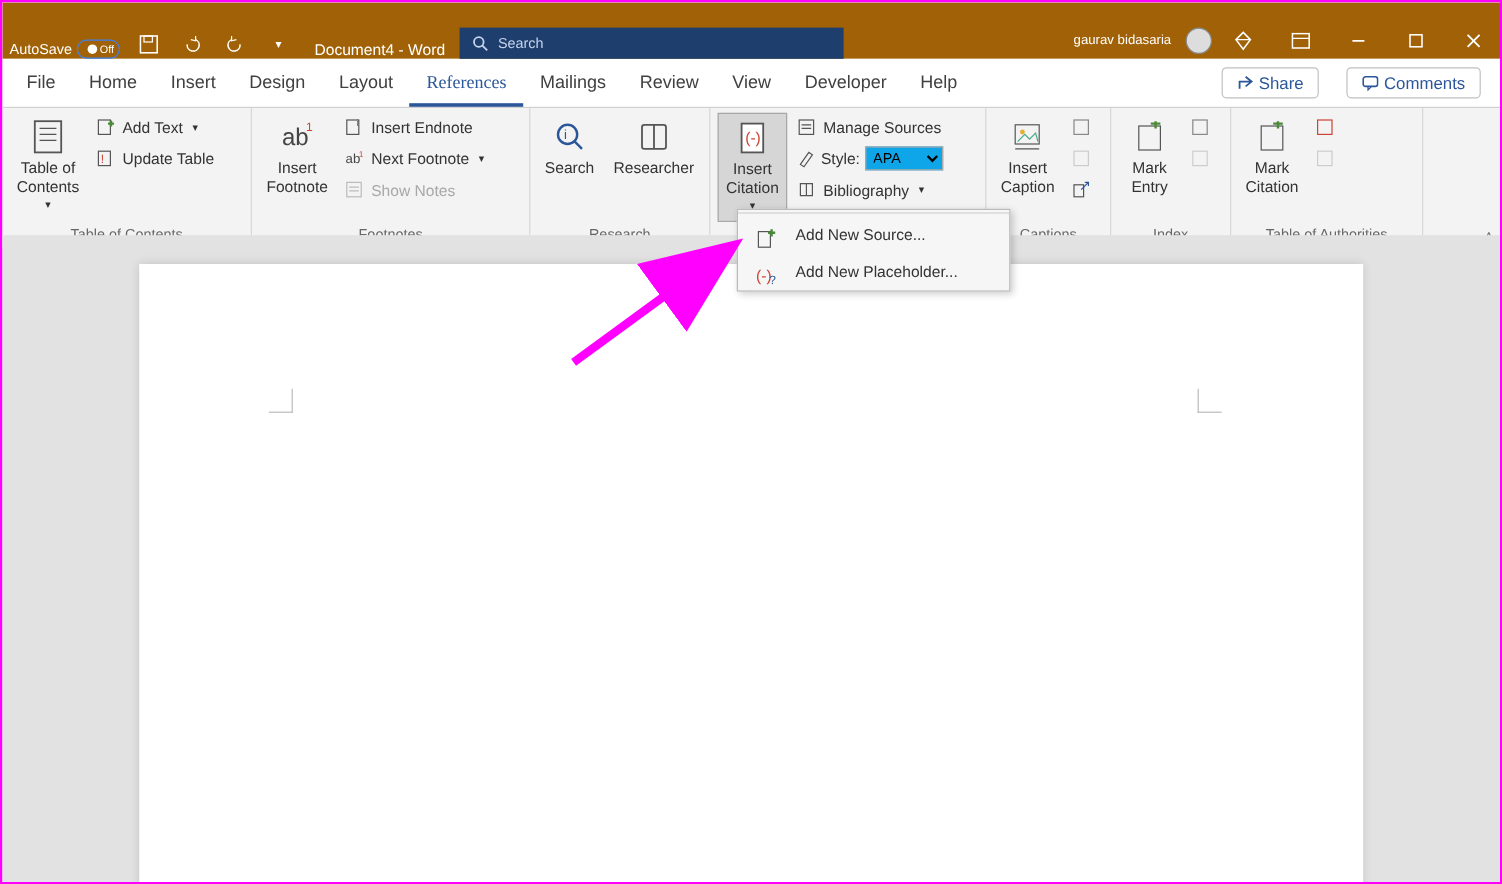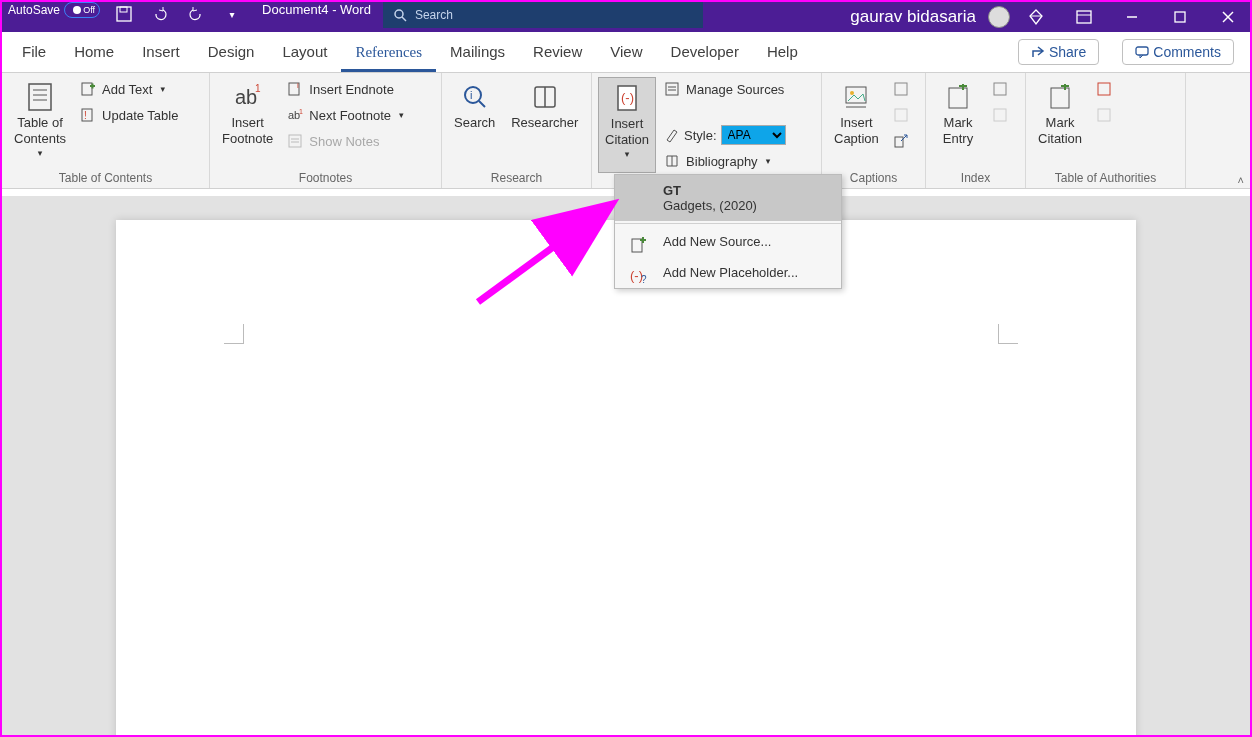--- a/index.html
+++ b/index.html
@@ -1,43 +1,43 @@
 <!DOCTYPE html>
 <html><head>
 <meta charset="utf-8">
 <style>
 * { box-sizing: border-box; margin: 0; padding: 0; font-family: "Segoe UI", Arial, sans-serif; }
 body { background: #fff; width: 1252px; height: 737px; overflow: hidden; position: relative; border: 2px solid #ff00ff; }
-.titlebar { height: 30px; background: #4c1d95; display: flex; align-items: flex-start; color: #fff; font-size: 12px; }
+.titlebar { height: 47px; background: #a16207; display: flex; align-items: flex-end; color: #fff; font-size: 12px; }
 .autosave { display: flex; align-items: center; padding: 0 6px; gap: 4px; }
 .toggle { width: 36px; height: 16px; border: 1px solid #3b82f6; border-radius: 8px; display: inline-flex; align-items: center; padding: 0 4px; font-size: 9px; justify-content: flex-end; }
 .qa-icon { width: 24px; height: 24px; display: flex; align-items: center; justify-content: center; margin: 0 6px; }
 .doc-title { margin: 0 12px; font-size: 13px; }
 .search-box { background: #1e3e6e; height: 26px; flex: 0 0 320px; display: flex; align-items: center; padding: 0 10px; gap: 8px; color: #c5d4eb; }
 .titlebar-right { margin-left: auto; display: flex; align-items: center; gap: 4px; }
-.user { padding: 0 8px; font-size: 17px; }
+.user { padding: 0 8px; font-size: 11px; }
 .avatar { width: 22px; height: 22px; border-radius: 50%; background: #ddd; border: 1px solid #888; display:inline-block; }
 .win-btn { width: 44px; height: 30px; display: flex; align-items: center; justify-content: center; }
 .tabs { height: 41px; background: #fff; border-bottom: 1px solid #d0d0d0; display: flex; align-items: center; padding: 0 6px; }
 .tab { padding: 0 14px; height: 40px; line-height: 40px; font-size: 15px; color: #404040; cursor: pointer; }
 .tab.active { color: #2b579a; border-bottom: 3px solid #2b579a; font-weight: 500; font-family: Liberation Serif, serif; }
 .share-bar { margin-left: auto; display: flex; gap: 23px; padding-right: 10px; }
 .share-btn { border: 1px solid #c0c0c0; border-radius: 4px; padding: 4px 12px; font-size: 14px; color: #2b579a; display: flex; align-items: center; gap: 4px; }
 .ribbon { height: 116px; background: #f3f3f3; border-bottom: 1px solid #d0d0d0; display: flex; position: relative; }
 .group { border-right: 1px solid #d8d8d8; display: flex; flex-direction: column; justify-content: space-between; padding: 4px 6px 0; }
 .group-body { display: flex; gap: 4px; flex: 1; }
 .group-label { text-align: center; font-size: 12px; color: #666; height: 20px; line-height: 20px; position:relative; }
 .big-btn { display: flex; flex-direction: column; align-items: center; justify-content: flex-start; padding: 4px 6px; font-size: 13px; color: #333; text-align: center; gap: 2px; min-width: 52px; }
 .big-btn .icn { width: 32px; height: 32px; display: flex; align-items: center; justify-content: center; }
 .small-stack { display: flex; flex-direction: column; gap: 2px; }
 .small-btn { display: flex; align-items: center; gap: 6px; padding: 2px 4px; font-size: 13px; color: #333; height: 24px; }
 .small-btn.disabled { color: #a8a8a8; }
 .small-btn .icn { width: 16px; height: 16px; flex-shrink:0; }
 .insert-cit { background: #d6d6d6; border: 1px solid #a8a8a8; }
-.style-row { display: flex; align-items: center; gap: 4px; margin-top: 20px; }
+.style-row { display: flex; align-items: center; gap: 4px; }
 .style-select { border: 1px solid #aaa; height: 20px; width: 65px; font-size: 12px; padding: 0 2px; background:#0ea5e9; }
 .doc-area { position: absolute; top: 194px; left: 0; right: 0; bottom: 0; background: #e2e2e2; display: flex; justify-content: center; padding-top: 24px; overflow:hidden;}
 .page { width: 1020px; height: 700px; background: #fff; box-shadow: 0 0 8px rgba(0,0,0,0.15); position: relative; }
 .page-margin { position: absolute; width: 20px; height: 20px; }
 .page-margin.tl { top: 104px; left: 108px; border-bottom: 1px solid #bbb; border-right: 1px solid #bbb; }
 .page-margin.tr { top: 104px; right: 118px; border-bottom: 1px solid #bbb; border-left: 1px solid #bbb; }
 .dropdown { position: absolute; top: 172px; left: 612px; width: 228px; background: #f6f6f6; border: 1px solid #bbb; box-shadow: 2px 2px 6px rgba(0,0,0,0.2); z-index: 100; }
 .dd-item { padding: 8px 12px 8px 48px; font-size: 13px; color: #333; position: relative; }
 .dd-item.hover { background: #c8c8c8; }
 .dd-title { font-weight: 600; }
@@ -421,24 +421,20 @@
 </div>
 
 <div class="doc-area">
   <div class="page">
     <div class="page-margin tl"></div>
     <div class="page-margin tr"></div>
   </div>
 </div>
 
 <div class="dropdown">
-  <div class="dd-item hover">
-    <div class="dd-title">GT</div>
-    <div class="dd-sub">Gadgets, (2020)</div>
-  </div>
   <div class="dd-sep"></div>
   <div class="dd-item">
     <span class="dd-icon">
         <svg width="18" height="18">
           <rect x="3" y="3" width="10" height="13" fill="none" stroke="#555"></rect>
           <line x1="11" y1="4" x2="17" y2="4" stroke="#4a8a3a" stroke-width="2"></line>
           <line x1="14" y1="1" x2="14" y2="7" stroke="#4a8a3a" stroke-width="2"></line>
         </svg>
       </span>
     <span>Add New Source...</span>

